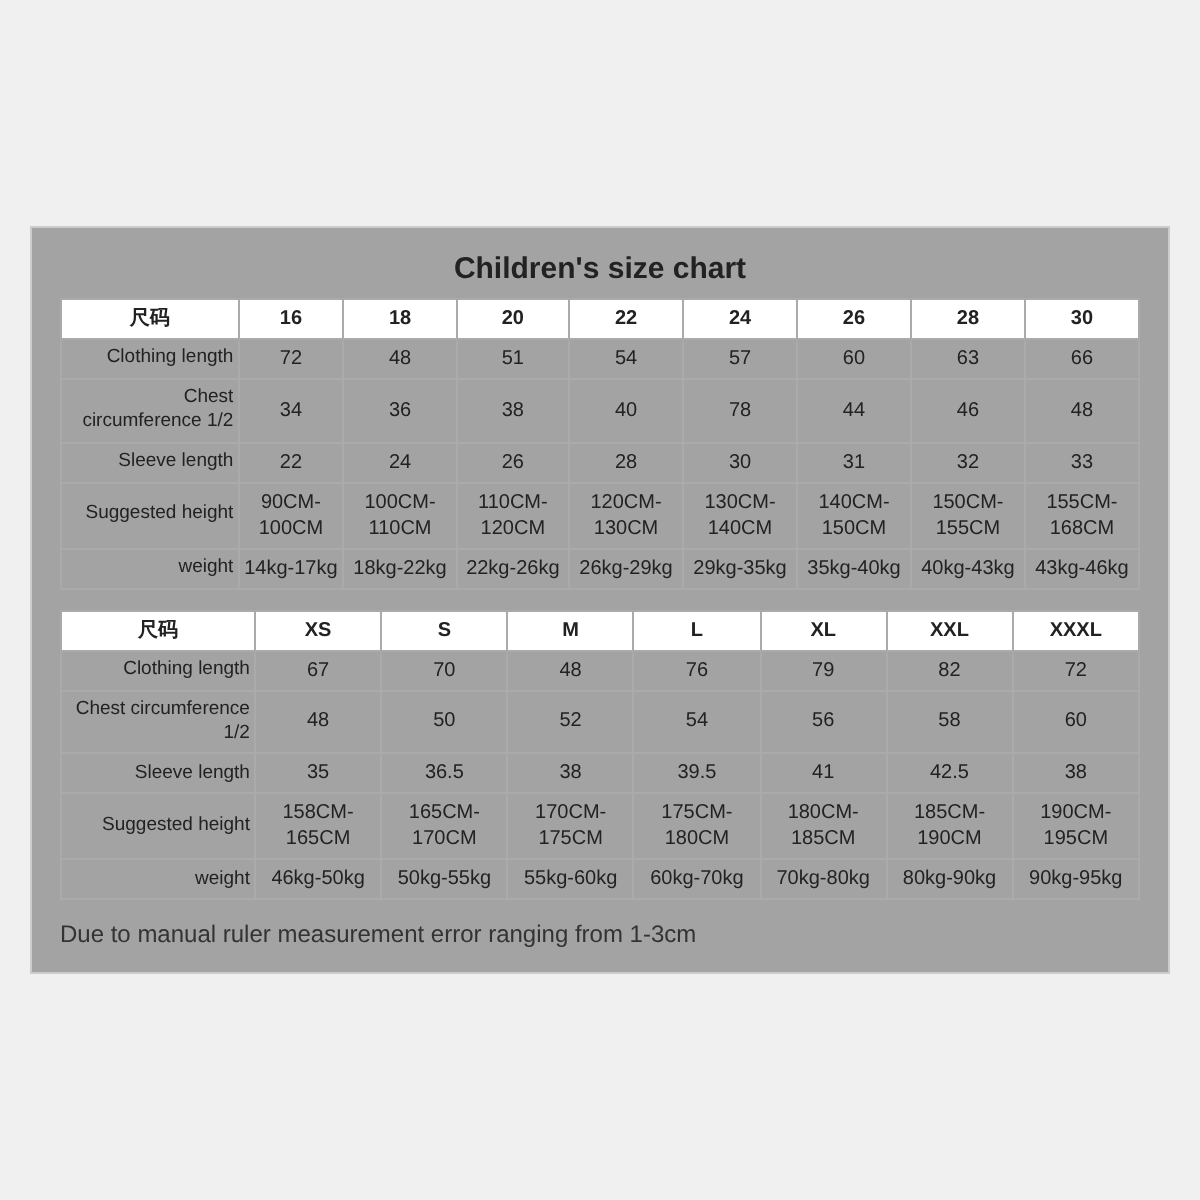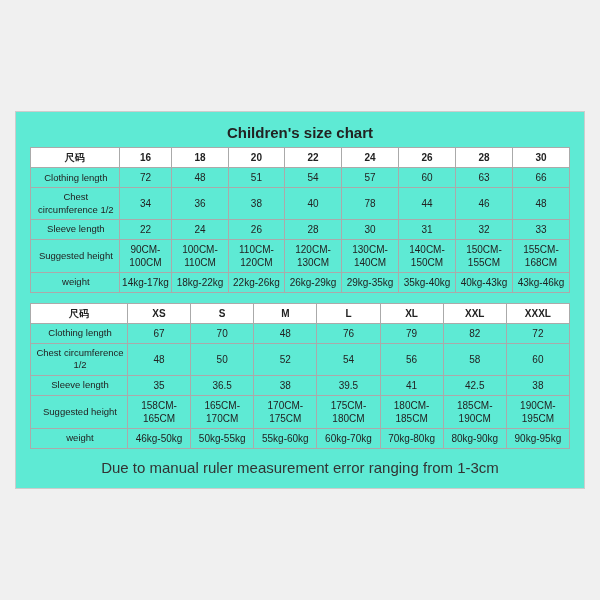--- a/index.html
+++ b/index.html
@@ -6,21 +6,21 @@
     body {
       width: 600px;
       height: 600px;
       background: #f0f0f0;
       display: flex;
       align-items: center;
       justify-content: center;
       font-family: Arial, sans-serif;
     }
     .container {
-      background: #5eead4;
+      background: #a3a3a3;
       border: 1px solid #ccc;
       padding: 12px 14px;
       width: 570px;
     }
     .section-title {
       text-align: center;
       font-size: 15px;
       font-weight: bold;
       margin-bottom: 6px;
       color: #222;
@@ -37,28 +37,27 @@
       padding: 3px 2px;
       color: #222;
       vertical-align: middle;
       line-height: 1.3;
     }
     table thead th {
       background: #fff;
       font-weight: bold;
     }
     table tbody td:first-child {
-      text-align: center;
+      text-align: right;
       padding-left: 4px;
       font-weight: normal;
       font-size: 9.5px;
     }
     .note {
-      text-align: center;
-      font-size: 15px;
+      font-size: 12px;
       color: #333;
       margin-top: 4px;
     }
   </style>
 </head>
 <body>
 
 <div class="container">
 
   <div class="section-title">Children's size chart</div>

